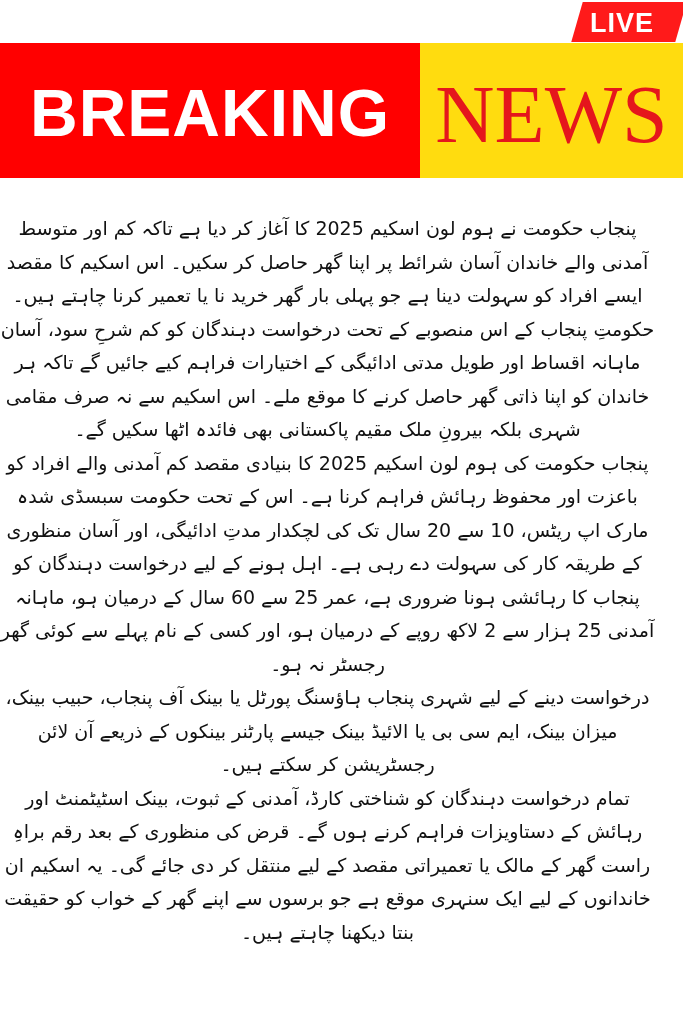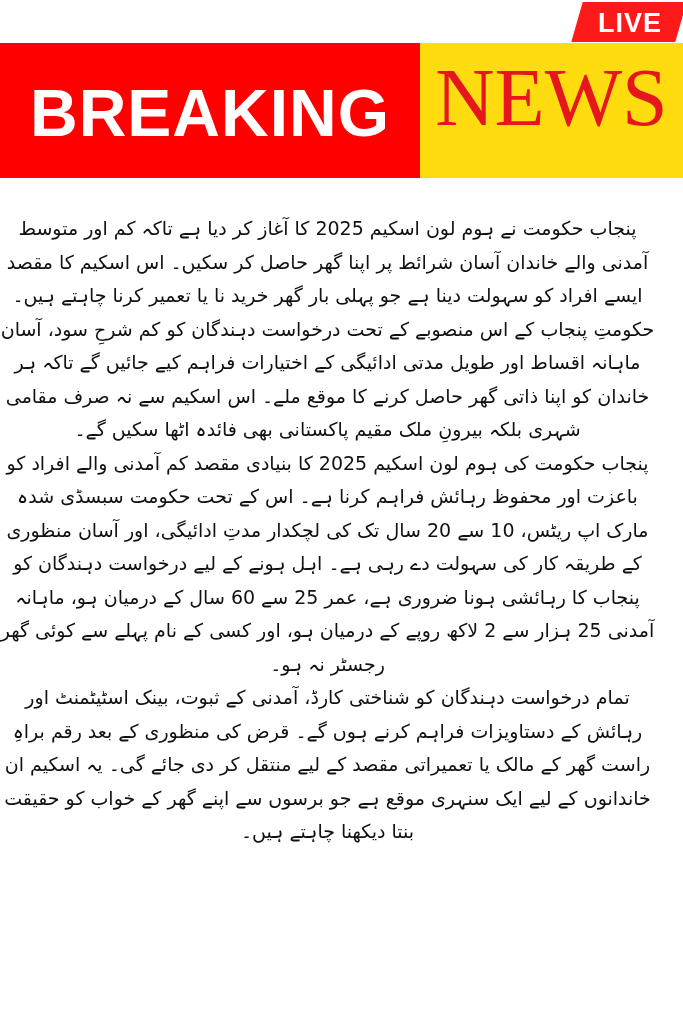--- a/index.html
+++ b/index.html
@@ -4,34 +4,34 @@
 <style>
   html, body { margin: 0; padding: 0; background: #ffffff; }
   body { width: 683px; height: 1024px; overflow: hidden; position: relative; font-family: "DejaVu Sans", sans-serif; }
   .live-tag {
     position: absolute; left: 577px; top: 2px; width: 104px; height: 40px;
     background: #ff1a1a; transform: skewX(-16deg);
   }
   .live-text {
     position: absolute; left: 590px; top: 6px; width: 80px; height: 34px;
     color: #ffffff; font-family: "Liberation Sans", sans-serif; font-weight: bold;
-    font-size: 27px; line-height: 34px; text-align: center; letter-spacing: 1px;
+    font-size: 27px; line-height: 34px; letter-spacing: 1px;
   }
   .banner { position: absolute; left: 0; top: 43px; width: 683px; height: 160px; display: flex; }
   .banner-red {
     width: 420px; height: 135px; background: #ff0000;
     display: flex; align-items: center; justify-content: center;
   }
   .banner-red span {
     color: #ffffff; font-family: "Liberation Sans", sans-serif; font-weight: bold;
     font-size: 66px; letter-spacing: 1px; margin-top: 4px;
   }
   .banner-yellow {
     width: 263px; height: 135px; background: #ffdc0f;
-    display: flex; align-items: flex-start; justify-content: center;
+    display: flex; align-items: center; justify-content: center;
   }
   .banner-yellow span {
     color: #e5161c; font-family: "Liberation Serif", serif; font-weight: normal;
     font-size: 82px; letter-spacing: 0px; margin-top: 8px;
   }
   .article {
     position: absolute; left: 0; top: 212px; width: 655px;
     direction: rtl; text-align: center; color: #111111;
     font-family: "DejaVu Sans", sans-serif; font-size: 19px; line-height: 33.5px;
   }
@@ -48,14 +48,15 @@
     <span>BREAKING</span>
   </div>
   <div class="banner-yellow">
     <span>NEWS</span>
   </div>
 </div>
 
 <div class="article">
   <p>پنجاب حکومت نے ہوم لون اسکیم 2025 کا آغاز کر دیا ہے تاکہ کم اور متوسط آمدنی والے خاندان آسان شرائط پر اپنا گھر حاصل کر سکیں۔ اس اسکیم کا مقصد ایسے افراد کو سہولت دینا ہے جو پہلی بار گھر خرید نا یا تعمیر کرنا چاہتے ہیں۔ حکومتِ پنجاب کے اس منصوبے کے تحت درخواست دہندگان کو کم شرحِ سود، آسان ماہانہ اقساط اور طویل مدتی ادائیگی کے اختیارات فراہم کیے جائیں گے تاکہ ہر خاندان کو اپنا ذاتی گھر حاصل کرنے کا موقع ملے۔ اس اسکیم سے نہ صرف مقامی شہری بلکہ بیرونِ ملک مقیم پاکستانی بھی فائدہ اٹھا سکیں گے۔</p>
   <p>پنجاب حکومت کی ہوم لون اسکیم 2025 کا بنیادی مقصد کم آمدنی والے افراد کو باعزت اور محفوظ رہائش فراہم کرنا ہے۔ اس کے تحت حکومت سبسڈی شدہ مارک اپ ریٹس، 10 سے 20 سال تک کی لچکدار مدتِ ادائیگی، اور آسان منظوری کے طریقہ کار کی سہولت دے رہی ہے۔ اہل ہونے کے لیے درخواست دہندگان کو پنجاب کا رہائشی ہونا ضروری ہے، عمر 25 سے 60 سال کے درمیان ہو، ماہانہ آمدنی 25 ہزار سے 2 لاکھ روپے کے درمیان ہو، اور کسی کے نام پہلے سے کوئی گھر رجسٹر نہ ہو۔</p>
+  <p>درخواست دینے کے لیے شہری پنجاب ہاؤسنگ پورٹل یا بینک آف پنجاب، حبیب بینک، میزان بینک، ایم سی بی یا الائیڈ بینک جیسے پارٹنر بینکوں کے ذریعے آن لائن رجسٹریشن کر سکتے ہیں۔</p>
   <p>تمام درخواست دہندگان کو شناختی کارڈ، آمدنی کے ثبوت، بینک اسٹیٹمنٹ اور رہائش کے دستاویزات فراہم کرنے ہوں گے۔ قرض کی منظوری کے بعد رقم براہِ راست گھر کے مالک یا تعمیراتی مقصد کے لیے منتقل کر دی جائے گی۔ یہ اسکیم ان خاندانوں کے لیے ایک سنہری موقع ہے جو برسوں سے اپنے گھر کے خواب کو حقیقت بنتا دیکھنا چاہتے ہیں۔</p>
 </div>
 
 </body></html>

